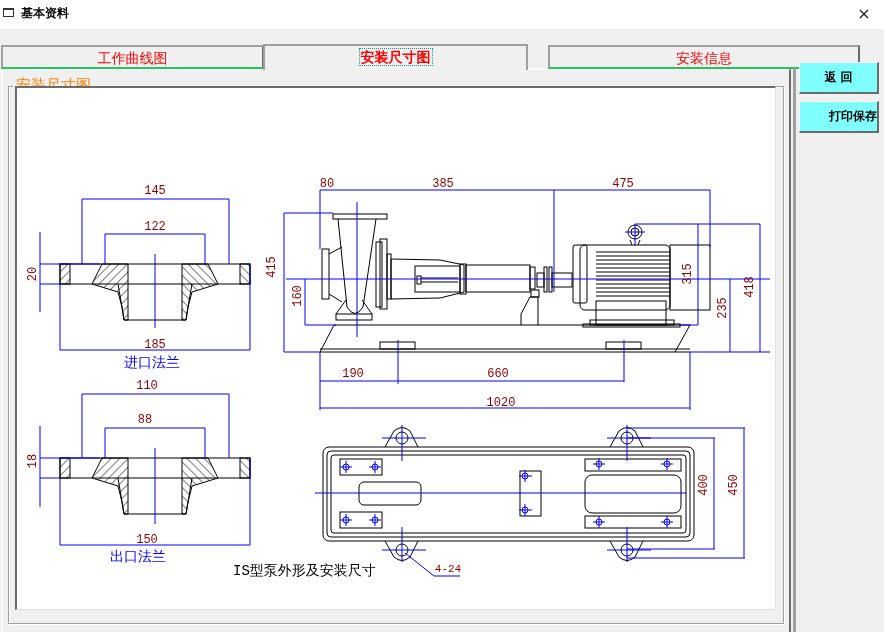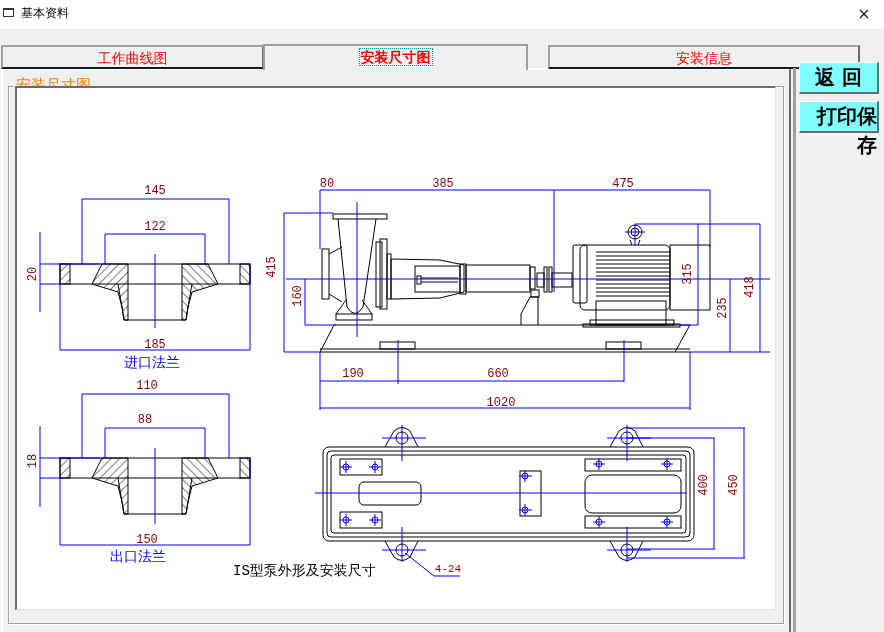--- a/index.html
+++ b/index.html
@@ -1,30 +1,30 @@
 <!DOCTYPE html>
 <html><head>
 <meta charset="utf-8">
 <style>
   html,body{margin:0;padding:0;}
   body{width:884px;height:632px;background:#f0f0f0;position:relative;overflow:hidden;font-family:"DejaVu Sans",sans-serif;}
   .titlebar{position:absolute;left:0;top:0;width:884px;height:29px;background:#ffffff;}
   .title-icon{position:absolute;left:3px;top:8px;width:11px;height:9px;border:1px solid #333;border-top:2px solid #333;box-sizing:border-box;}
-  .title-text{position:absolute;left:21px;top:5px;font-size:12px;color:#000;}
+  .title-text{position:absolute;left:21px;top:5px;font-size:12px;color:#000;font-weight:bold;}
   .close-btn{position:absolute;right:0;top:0;width:40px;height:29px;text-align:center;line-height:27px;font-size:16px;color:#222;cursor:pointer;}
   .tab{position:absolute;top:45px;height:24px;background:#f0f0f0;border:2px solid #a0a0a0;border-bottom:none;box-sizing:border-box;text-align:center;font-size:14px;line-height:22px;color:#ff0000;cursor:pointer;}
-  .tab.inactive{border-right-color:#6b6b6b;border-bottom:2px solid #0f172a;}
+  .tab.inactive{border-right-color:#6b6b6b;border-bottom:2px solid #22c55e;}
   .tab.active{top:44px;height:26px;border-bottom:none;background:#f0f0f0;z-index:2;}
   .tab.active span{font-weight:bold;outline:1px dotted #00a0a0;padding:0 1px;}
   .panel{position:absolute;left:1px;top:68px;width:790px;height:564px;border-top:2px solid #fff;border-left:2px solid #fff;border-right:2px solid #6b6b6b;box-sizing:border-box;}
   .groupbox{position:absolute;left:8px;top:86px;width:776px;height:538px;border:1px solid #a0a0a0;box-shadow:inset 1px 1px 0 #fff,1px 1px 0 #fff;box-sizing:border-box;}
   .group-label{position:absolute;left:13px;top:76px;padding:0 3px;background:#f0f0f0;color:#ff8000;font-size:15px;line-height:18px;}
   .canvas{position:absolute;left:15px;top:86px;width:761px;height:524px;background:#fff;border-top:2px solid #6b6b6b;border-left:2px solid #6b6b6b;border-right:1px solid #e0e0e0;border-bottom:1px solid #e0e0e0;box-sizing:border-box;}
   .canvas svg{position:absolute;left:-17px;top:-96px;}
-  .side-btn{position:absolute;left:799px;width:80px;height:32px;background:#80ffff;border:1px solid #fff;border-right:2px solid #6b6b6b;border-bottom:2px solid #6b6b6b;box-sizing:border-box;font-weight:bold;font-size:20px;text-align:center;line-height:29px;color:#000;cursor:pointer;font-family:"DejaVu Serif",serif;}
+  .side-btn{position:absolute;left:799px;width:80px;height:32px;background:#80ffff;border:1px solid #fff;border-right:2px solid #6b6b6b;border-bottom:2px solid #6b6b6b;box-sizing:border-box;font-weight:bold;font-size:12px;text-align:center;line-height:29px;color:#000;cursor:pointer;font-family:"DejaVu Serif",serif;}
   .sidebar-sep{position:absolute;left:793px;top:68px;width:3px;height:564px;background:#a0a0a0;}
   svg text{font-family:"Liberation Mono","DejaVu Sans Mono",monospace;}
 </style>
 </head>
 <body>
 
 <div class="titlebar">
   <div class="title-icon"></div>
   <div class="title-text">基本资料</div>
   <div class="close-btn">×</div>

